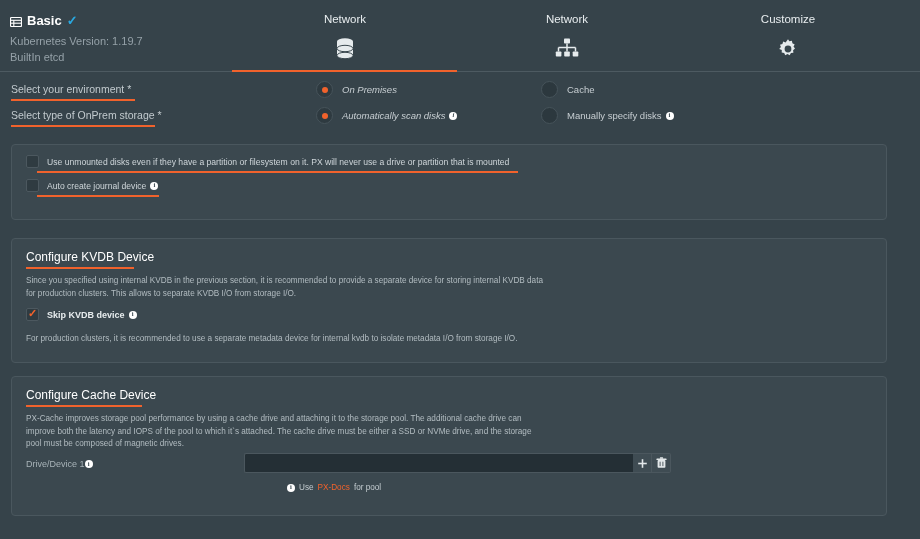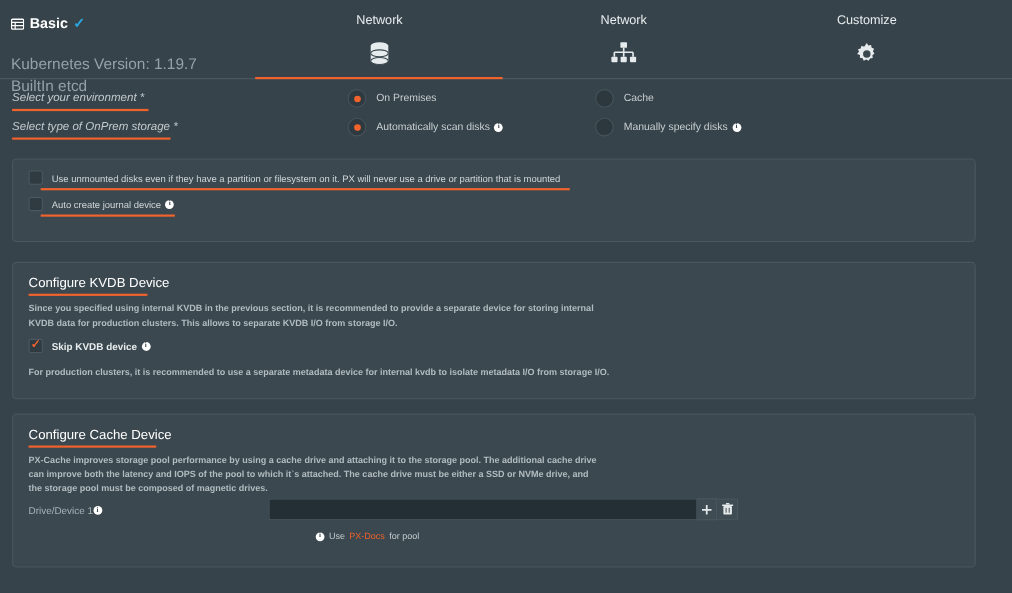--- a/index.html
+++ b/index.html
@@ -50,22 +50,22 @@
     position: relative;
     top: 1px;
   }
   .check-glyph {
     color: #29a8e0;
     font-size: 13px;
     line-height: 1;
     font-weight: bold;
   }
   .wiz-sub {
-    margin-top: 21px;
-    font-size: 14px;
+    margin-top: 7px;
+    font-size: 11px;
     color: #95a1a8;
     line-height: 1.45;
   }
 
   .wiz-tab {
     position: absolute;
     top: 14px;
     width: 170px;
     text-align: center;
   }
@@ -114,37 +114,36 @@
     position: relative;
     height: 26px;
   }
   .row-label {
     position: absolute;
     left: 11px;
     top: 5px;
     font-size: 10.5px;
     color: #c2cace;
     white-space: nowrap;
-    font-style: italic;
   }
   .row-label .star { color: #c2cace; }
   .ul-orange {
     position: absolute;
     height: 2px;
     background: #f1622c;
     left: 11px;
   }
   .opt {
     position: absolute;
     display: flex;
     align-items: center;
     gap: 9px;
     top: 3px;
   }
-  .opt-a { left: 316px; }
+  .opt-a { left: 316px; font-style: italic; }
   .opt-b { left: 541px; }
   .radio {
     width: 15px;
     height: 15px;
     border-radius: 50%;
     background: #2c383e;
     border: 1px solid #46535a;
     display: flex;
     align-items: center;
     justify-content: center;
@@ -213,21 +212,20 @@
     height: 2px;
     background: #f1622c;
   }
   .panel-desc {
     position: absolute;
     left: 14px;
     font-size: 8.2px;
     color: #b2bcc1;
     line-height: 1.55;
     width: 520px;
-    font-weight: bold;
   }
 
   
   .chk-row {
     position: absolute;
     display: flex;
     align-items: center;
     gap: 8px;
   }
   .chk {

